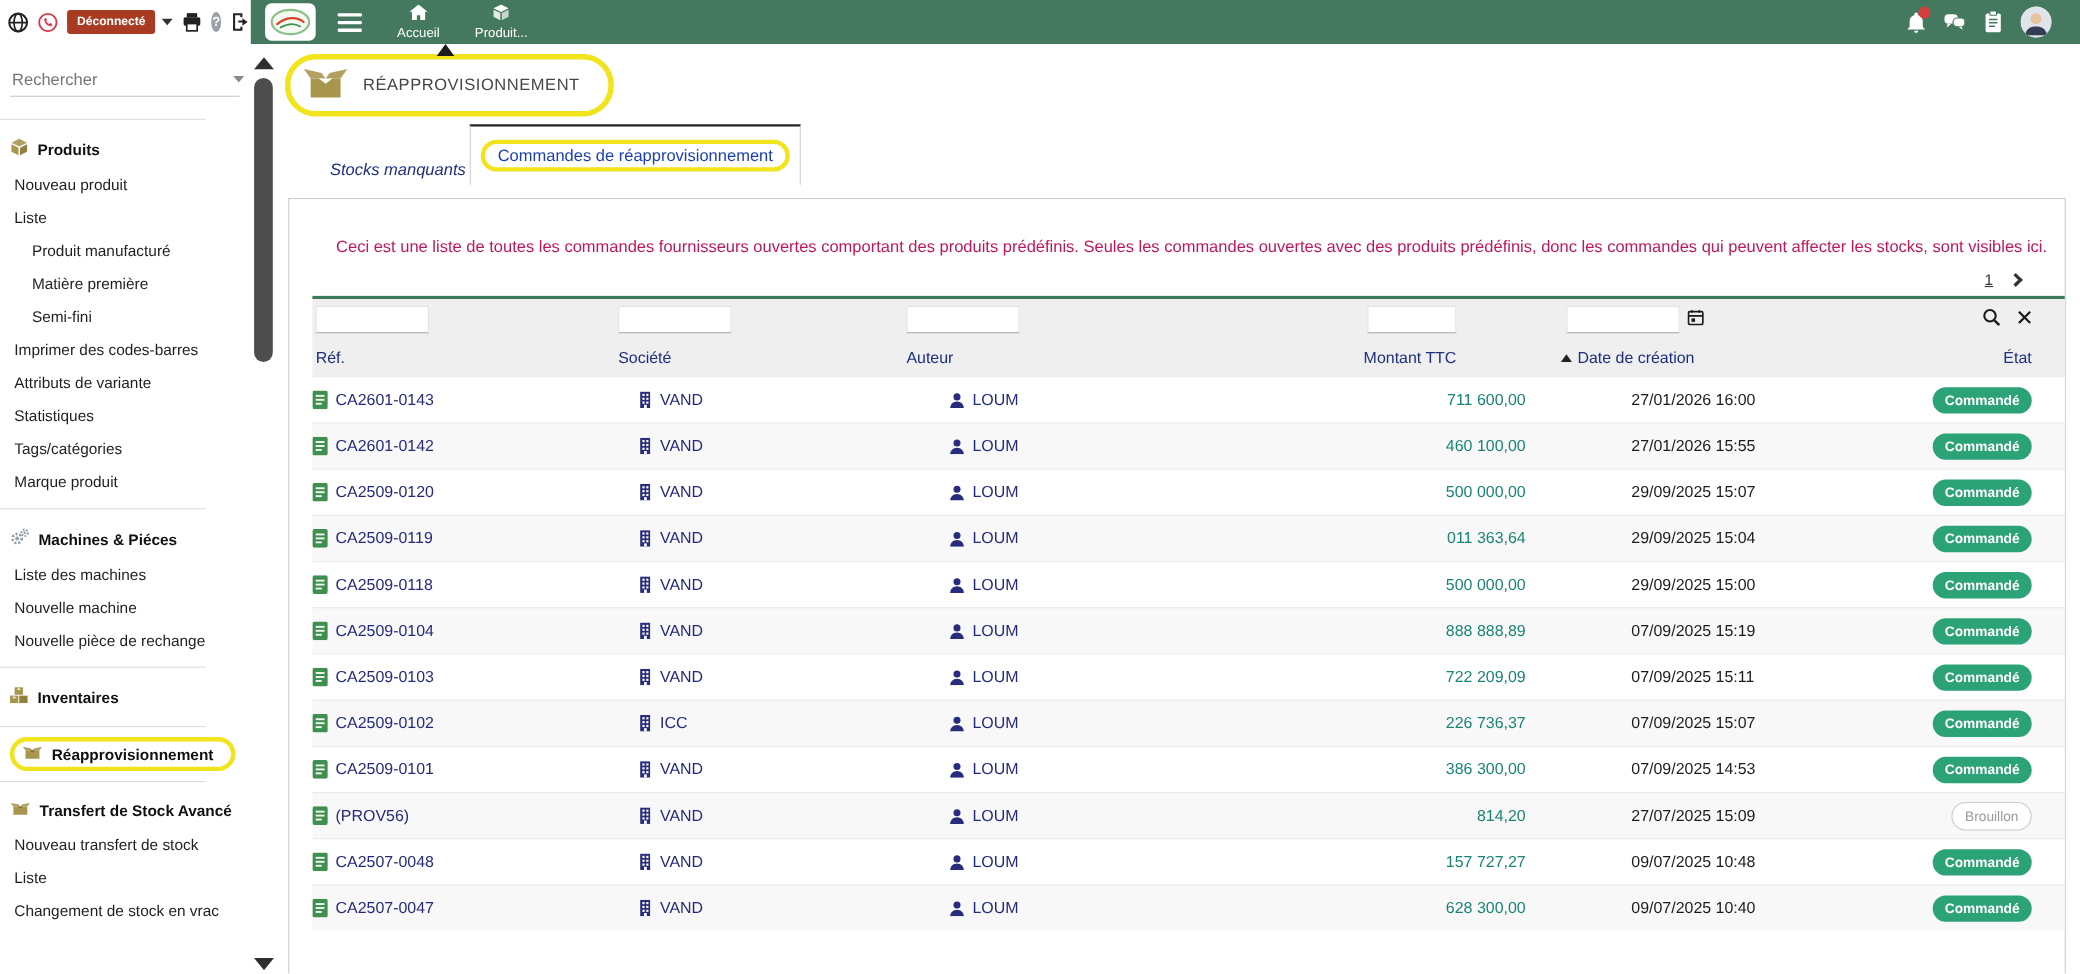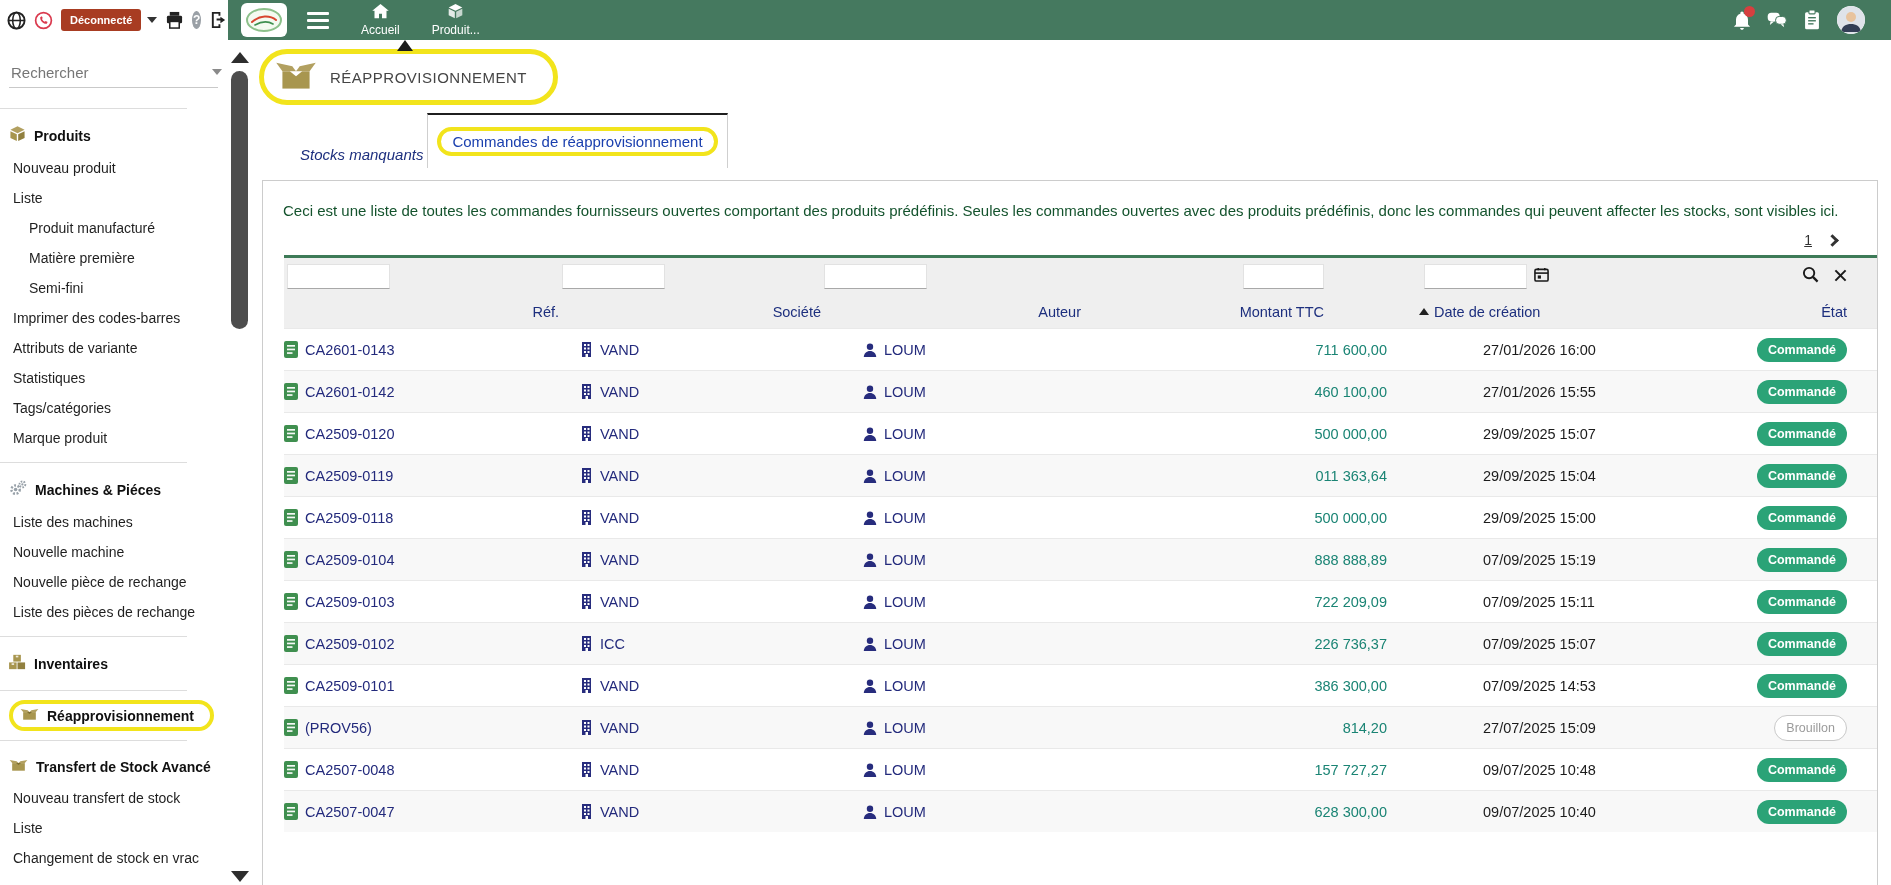--- a/index.html
+++ b/index.html
@@ -44,35 +44,35 @@
   .scroll-thumb { position:absolute; top:31px; left:2px; width:17px; height:258px; background:#4d4d4d; border-radius:9px; cursor:pointer; }
   .scroll-down { position:absolute; bottom:3px; left:2px; width:0; height:0; border-left:9px solid transparent; border-right:9px solid transparent; border-top:11px solid #2e2e2e; cursor:pointer; }
   
   .main { position:absolute; left:256px; top:40px; right:0; bottom:0; background:#fff; }
   .title-row { position:absolute; top:9px; left:3px; display:inline-flex; align-items:center; gap:13px; border:5px solid #f2e41c; border-radius:28px; padding:6px 26px 6px 11px; }
   .page-title { font-size:15px; color:#454545; letter-spacing:.5px; }
   .tab-inactive { position:absolute; left:18px; top:88px; height:53px; display:flex; align-items:center; padding:0 26px; color:#1d2f7e; font-size:15px; cursor:pointer;font-style:italic; }
   .tab-active { position:absolute; left:171px; top:73px; width:301px; height:55px; background:#fff; border-top:2px solid #1f1f1f; border-left:1px solid #cfcfcf; border-right:1px solid #cfcfcf; display:flex; align-items:center; justify-content:center; z-index:3; cursor:pointer; }
   .tab-active-label { border:4px solid #f2e41c; border-radius:17px; padding:2px 11px; color:#1a3fae; font-size:15px; white-space:nowrap; }
   .panel { position:absolute; top:140px; left:6px; right:13px; bottom:-6px; border:1px solid #ccc; background:#fff; }
-  .desc { margin:17px 16px 0 20px; color:#14532d; font-size:15px; font-weight:300; line-height:25px; }
+  .desc { margin:31px 16px 0 20px; color:#be185d; font-size:15px; font-weight:300; line-height:25px;text-align:right; }
   .pagerow { display:flex; justify-content:flex-end; align-items:center; gap:16px; margin:9px 38px 7px 0; }
   .page-num { font-size:14px; color:#333; text-decoration:underline; cursor:pointer; }
   .chev-right { width:9px; height:9px; border-top:3px solid #333; border-right:3px solid #333; transform:rotate(45deg); cursor:pointer; margin-right:2px; }
   
   .table { margin-left:21px; border-top:3px solid #3d7a57; }
   .gridrow { display:grid; grid-template-columns:275px 262px 260px 245px 235px 1fr; align-items:center; }
   .filter-row { background:#efefef; height:37px; }
   .f-cell { display:flex; align-items:center; }
   .f-input { width:103px; height:25px; background:#fff; border:1px solid #e2e2e2; border-bottom:1px solid #a8a8a8; margin-left:3px; outline:none; font-family:"Liberation Sans",sans-serif; }
   .f-amount { justify-content:flex-end; } .f-amount .f-input { width:81px; margin:0 2px 0 0; }
   .f-date { padding-left:98px; gap:7px; } .f-date .f-input { margin-left:0; }
   .f-actions { justify-content:flex-end; gap:15px; padding-right:30px; }
   .header-row { background:#efefef; height:33px; color:#1d2f7e; font-size:14.5px; }
-  .h-cell { padding-left:3px; cursor:pointer;text-align:right; }
+  .h-cell { padding-left:3px; cursor:pointer; }
   .h-amount { text-align:right; padding-right:2px; }
   .h-date { padding-left:93px; display:flex; align-items:center; gap:5px; }
   .sort-asc { width:0; height:0; border-left:5px solid transparent; border-right:5px solid transparent; border-bottom:7px solid #222; }
   .h-etat { text-align:right; padding-right:30px; }
   .rows .data-row { height:42px; border-top:1px solid #e9e9e9; font-size:14.5px; background:#fff;gap:21px; }
   .rows .data-row:nth-child(even) { background:#f8f8f8; }
   .cell { display:flex; align-items:center; }
   .cell .ic { margin-right:7px; display:inline-flex; }
   .cell-link { color:#232a7c; cursor:pointer; }
   .c-amount { justify-content:flex-end; padding-right:2px; color:#1a8474; }
@@ -236,21 +236,20 @@
       <span>Machines &amp; Piéces</span>
     </div>
     <div>
 
         <div class="side-item"><span>Liste des machines</span></div>
 
         <div class="side-item"><span>Nouvelle machine</span></div>
 
         <div class="side-item"><span>Nouvelle pièce de rechange</span></div>
 
-        <div class="side-item"><span>Liste des pièces de rechange</span></div>
       </div>
     <div class="sb-divider"></div>
     <div class="side-header">
       <span>
         <svg width="17" height="16" viewBox="0 0 20 19">
             <rect x="5" y="1" width="9" height="8" fill="#a8964f"></rect>
             <rect x="0" y="10" width="9" height="8" fill="#a8964f"></rect>
             <rect x="10" y="10" width="9" height="8" fill="#91803f"></rect>
             <rect x="8" y="2" width="3" height="2" fill="#fff" opacity=".8"></rect>
             <rect x="3" y="11" width="3" height="2" fill="#fff" opacity=".8"></rect>

